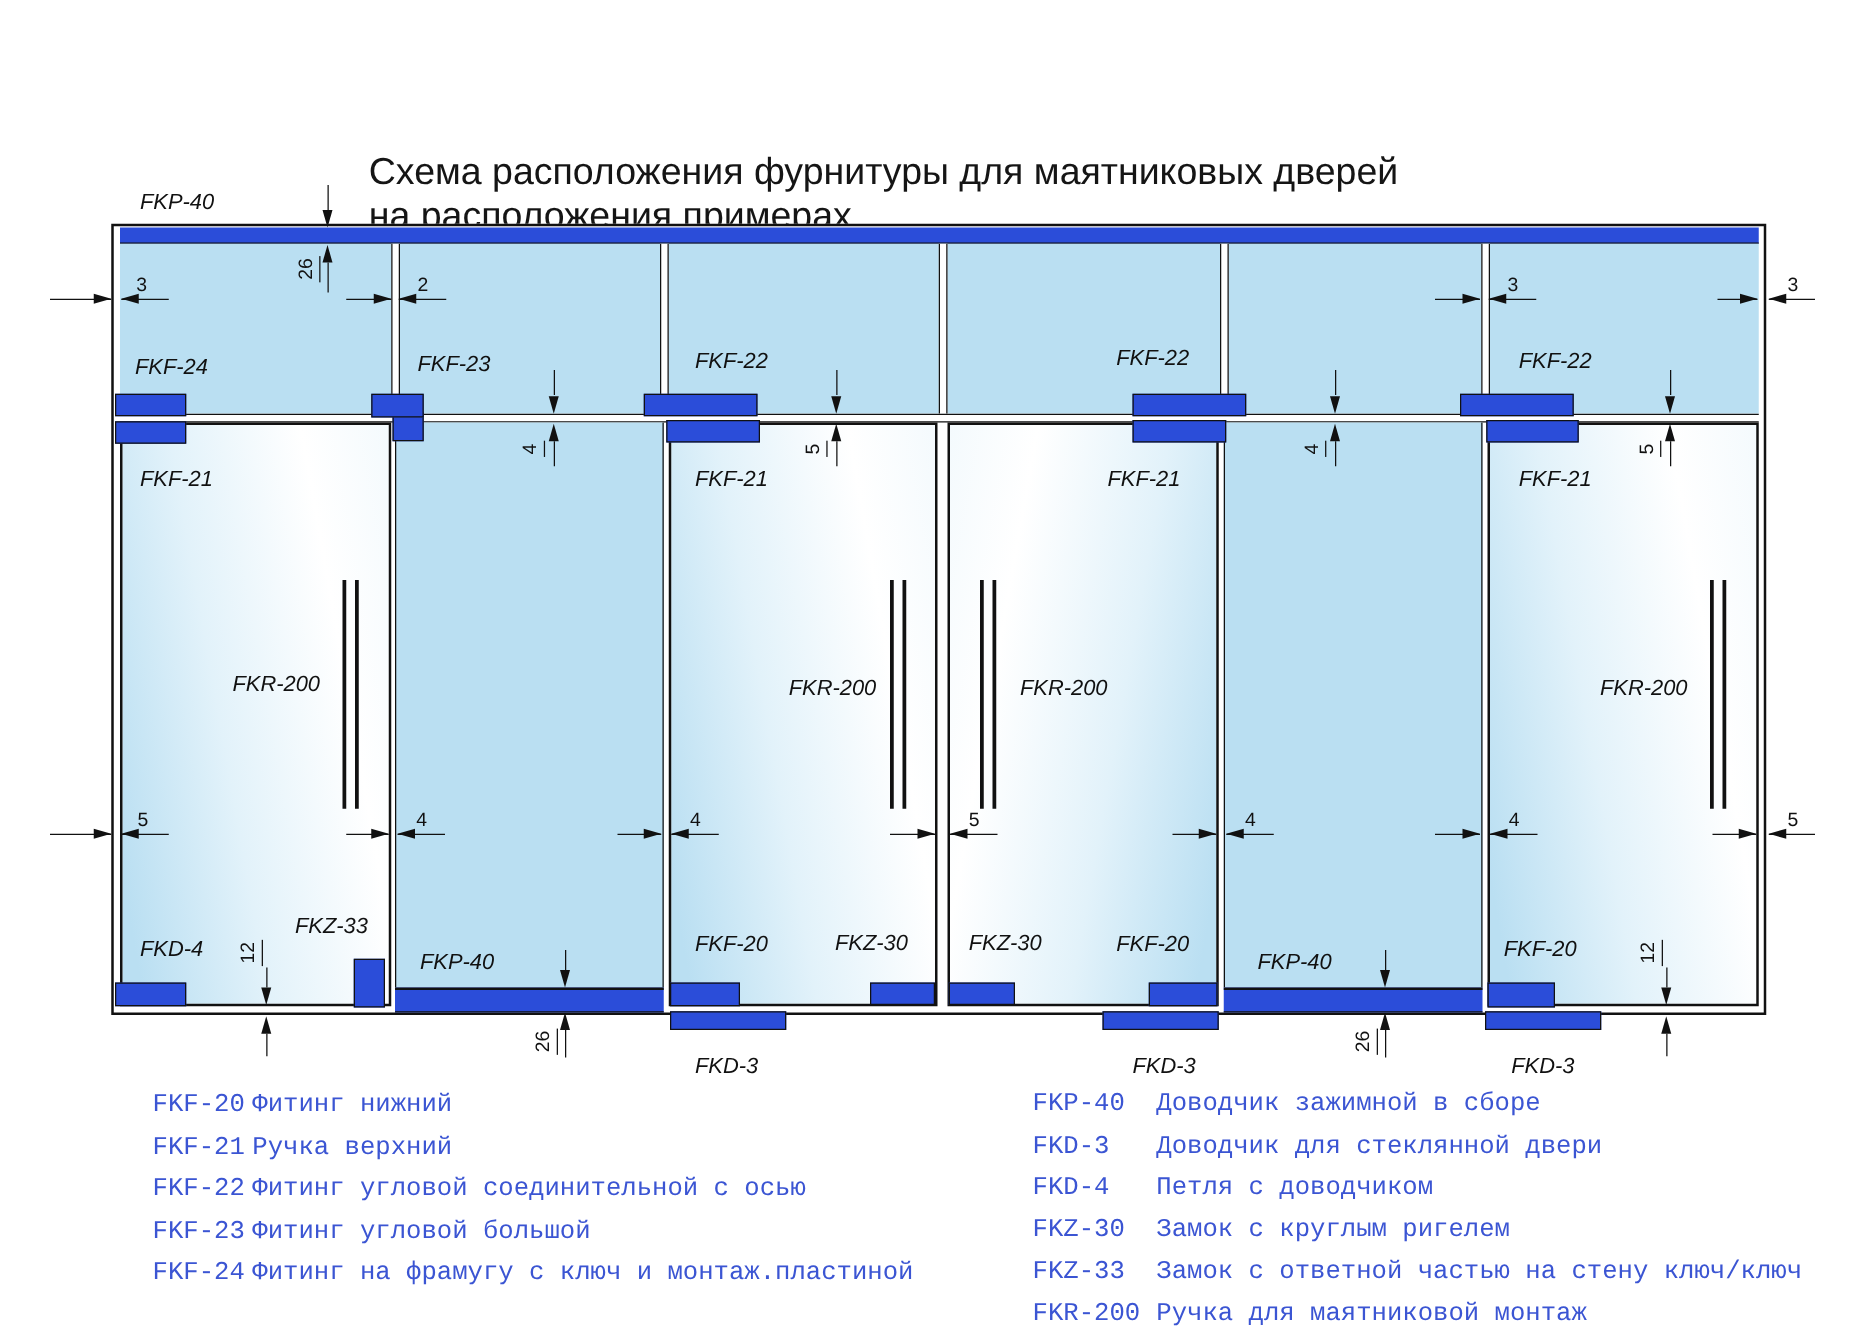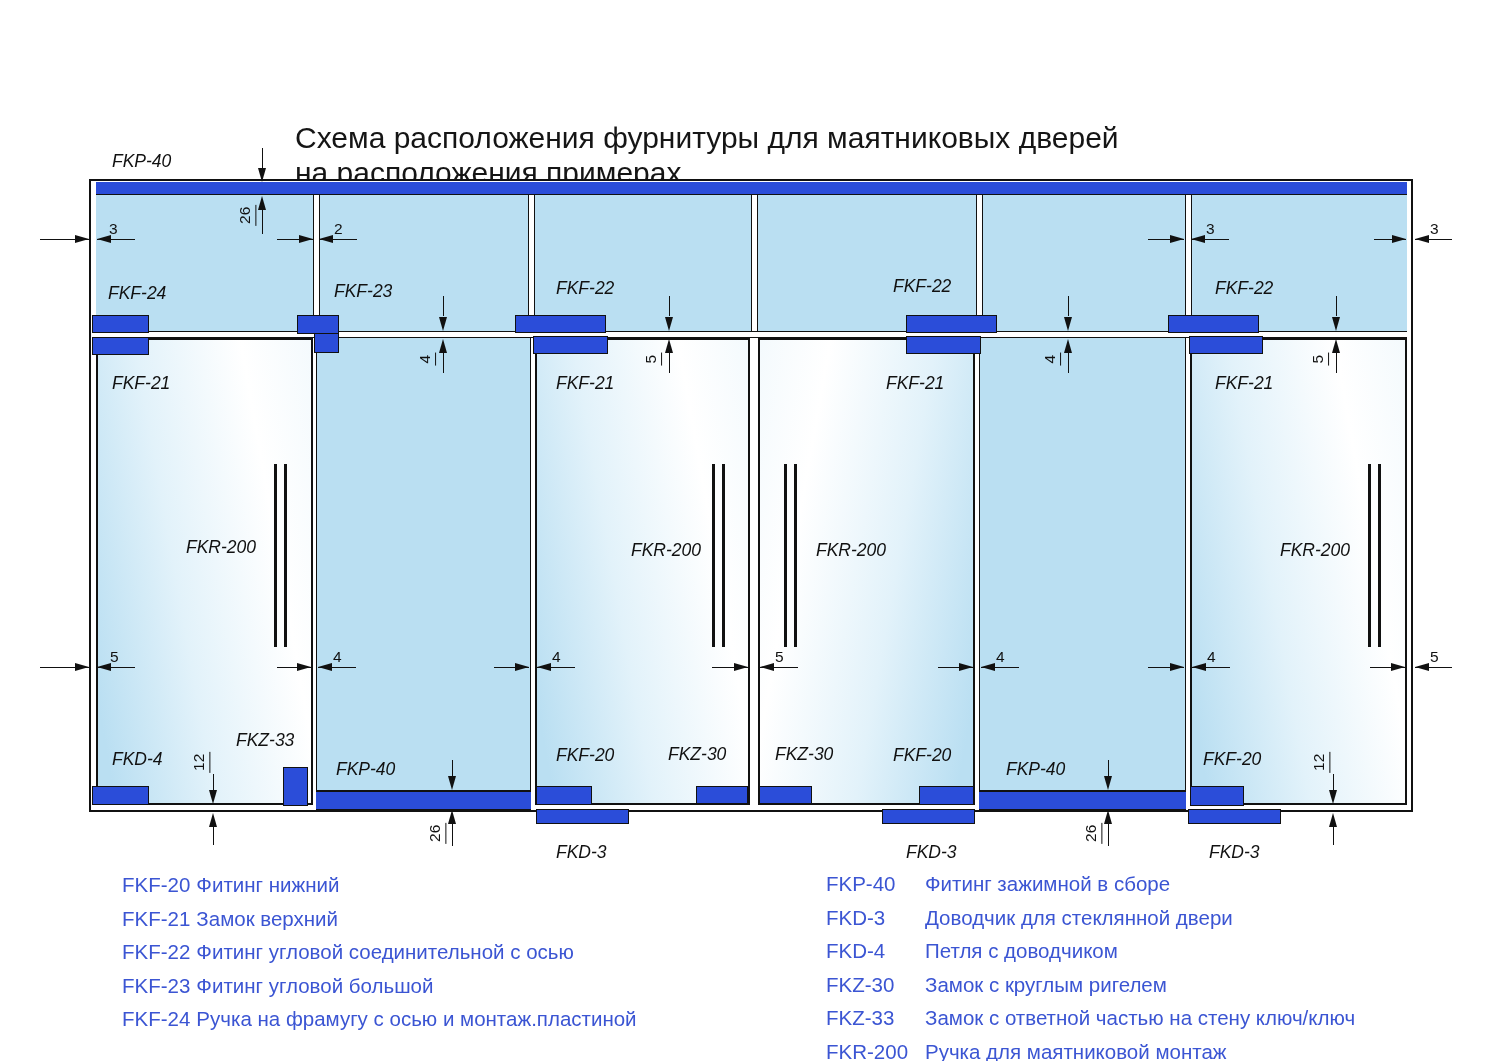--- a/index.html
+++ b/index.html
@@ -29,21 +29,21 @@
   .vline{width:0;border-left:1.7px solid #111;}
   .tl,.tr,.td,.tu{width:0;height:0;border:solid transparent;}
   .tl{border-width:4.5px 14px 4.5px 0;border-right-color:#111;}
   .tr{border-width:4.5px 0 4.5px 14px;border-left-color:#111;}
   .td{border-width:14px 4.5px 0 4.5px;border-top-color:#111;}
   .tu{border-width:0 4.5px 14px 4.5px;border-bottom-color:#111;}
   .hnum{font-size:15.5px;line-height:1;color:#111;}
   .vnum{font-size:15.5px;line-height:1;color:#111;transform:rotate(-90deg);transform-origin:center;
         border-bottom:1.6px solid #111;padding:0 2px 2px;}
   
-  .legend{font-size:20.5px;line-height:33.5px;color:#3b55d3;white-space:nowrap;}
+  .legend{font-size:20.5px;line-height:33.5px;color:#3b55d3;white-space:nowrap;font-family:Liberation Mono, monospace;}
   #legendL{left:122px;top:868px;}
   #legendR{left:826px;top:867px;}
   #legendR .rc{display:inline-block;min-width:99px;}
   #legendL .lc{display:inline-block;margin-right:6px;}
 </style>
 </head>
 <body>
 
 <div id="canvas">
 
@@ -226,28 +226,28 @@
   <div class="abs vline" style="left:452px;top:824px;height:22px"></div>
   <span class="abs vnum" style="left:426px;top:824px">26</span>
   <div class="abs vline" style="left:1108px;top:760px;height:16px"></div>
   <div class="abs td" style="left:1104px;top:776px"></div>
   <div class="abs tu" style="left:1104px;top:810px"></div>
   <div class="abs vline" style="left:1108px;top:824px;height:22px"></div>
   <span class="abs vnum" style="left:1082px;top:824px">26</span>
 
   <div class="abs legend" id="legendL">
     <div><span class="lc">FKF-20</span><span>Фитинг нижний</span></div>
-    <div><span class="lc">FKF-21</span><span>Замок верхний</span></div>
+    <div><span class="lc">FKF-21</span><span>Ручка верхний</span></div>
     <div><span class="lc">FKF-22</span><span>Фитинг угловой соединительной с осью</span></div>
     <div><span class="lc">FKF-23</span><span>Фитинг угловой большой</span></div>
-    <div><span class="lc">FKF-24</span><span>Ручка на фрамугу с осью и монтаж.пластиной</span></div>
+    <div><span class="lc">FKF-24</span><span>Фитинг на фрамугу с ключ и монтаж.пластиной</span></div>
   </div>
 
   <div class="abs legend" id="legendR">
-    <div><span class="rc">FKP-40</span><span>Фитинг зажимной в сборе</span></div>
+    <div><span class="rc">FKP-40</span><span>Доводчик зажимной в сборе</span></div>
     <div><span class="rc">FKD-3</span><span>Доводчик для стеклянной двери</span></div>
     <div><span class="rc">FKD-4</span><span>Петля с доводчиком</span></div>
     <div><span class="rc">FKZ-30</span><span>Замок с круглым ригелем</span></div>
     <div><span class="rc">FKZ-33</span><span>Замок с ответной частью на стену ключ/ключ</span></div>
     <div><span class="rc">FKR-200</span><span>Ручка для маятниковой монтаж</span></div>
   </div>
 
 </div>
 
 </body></html>

